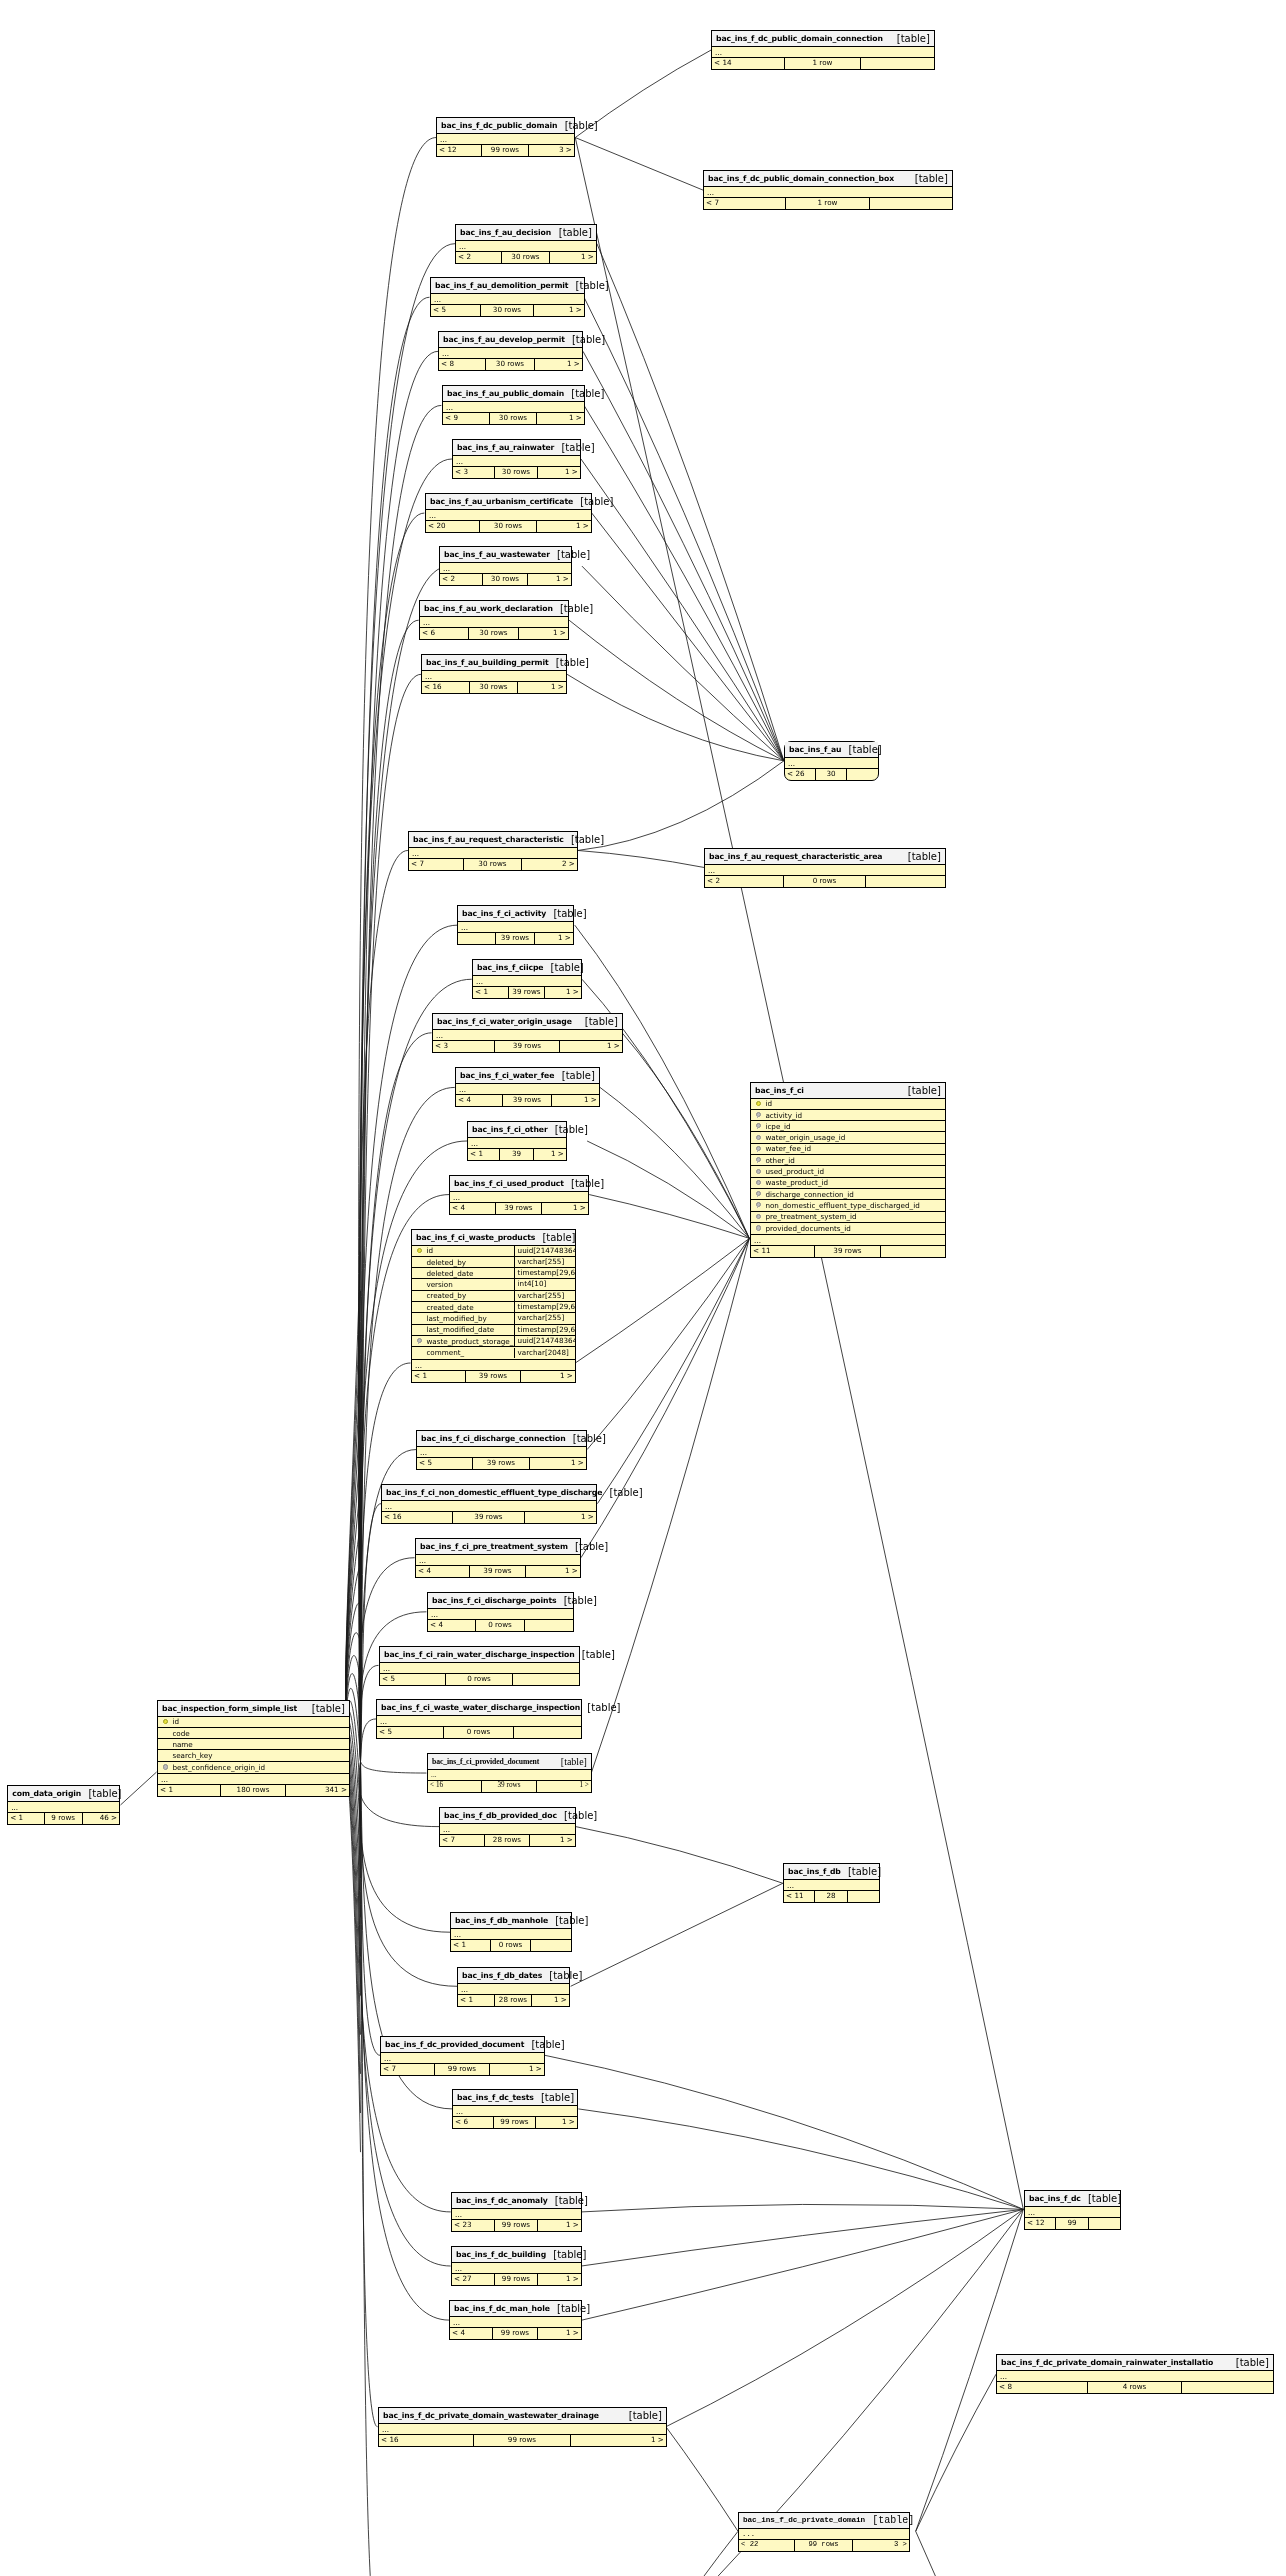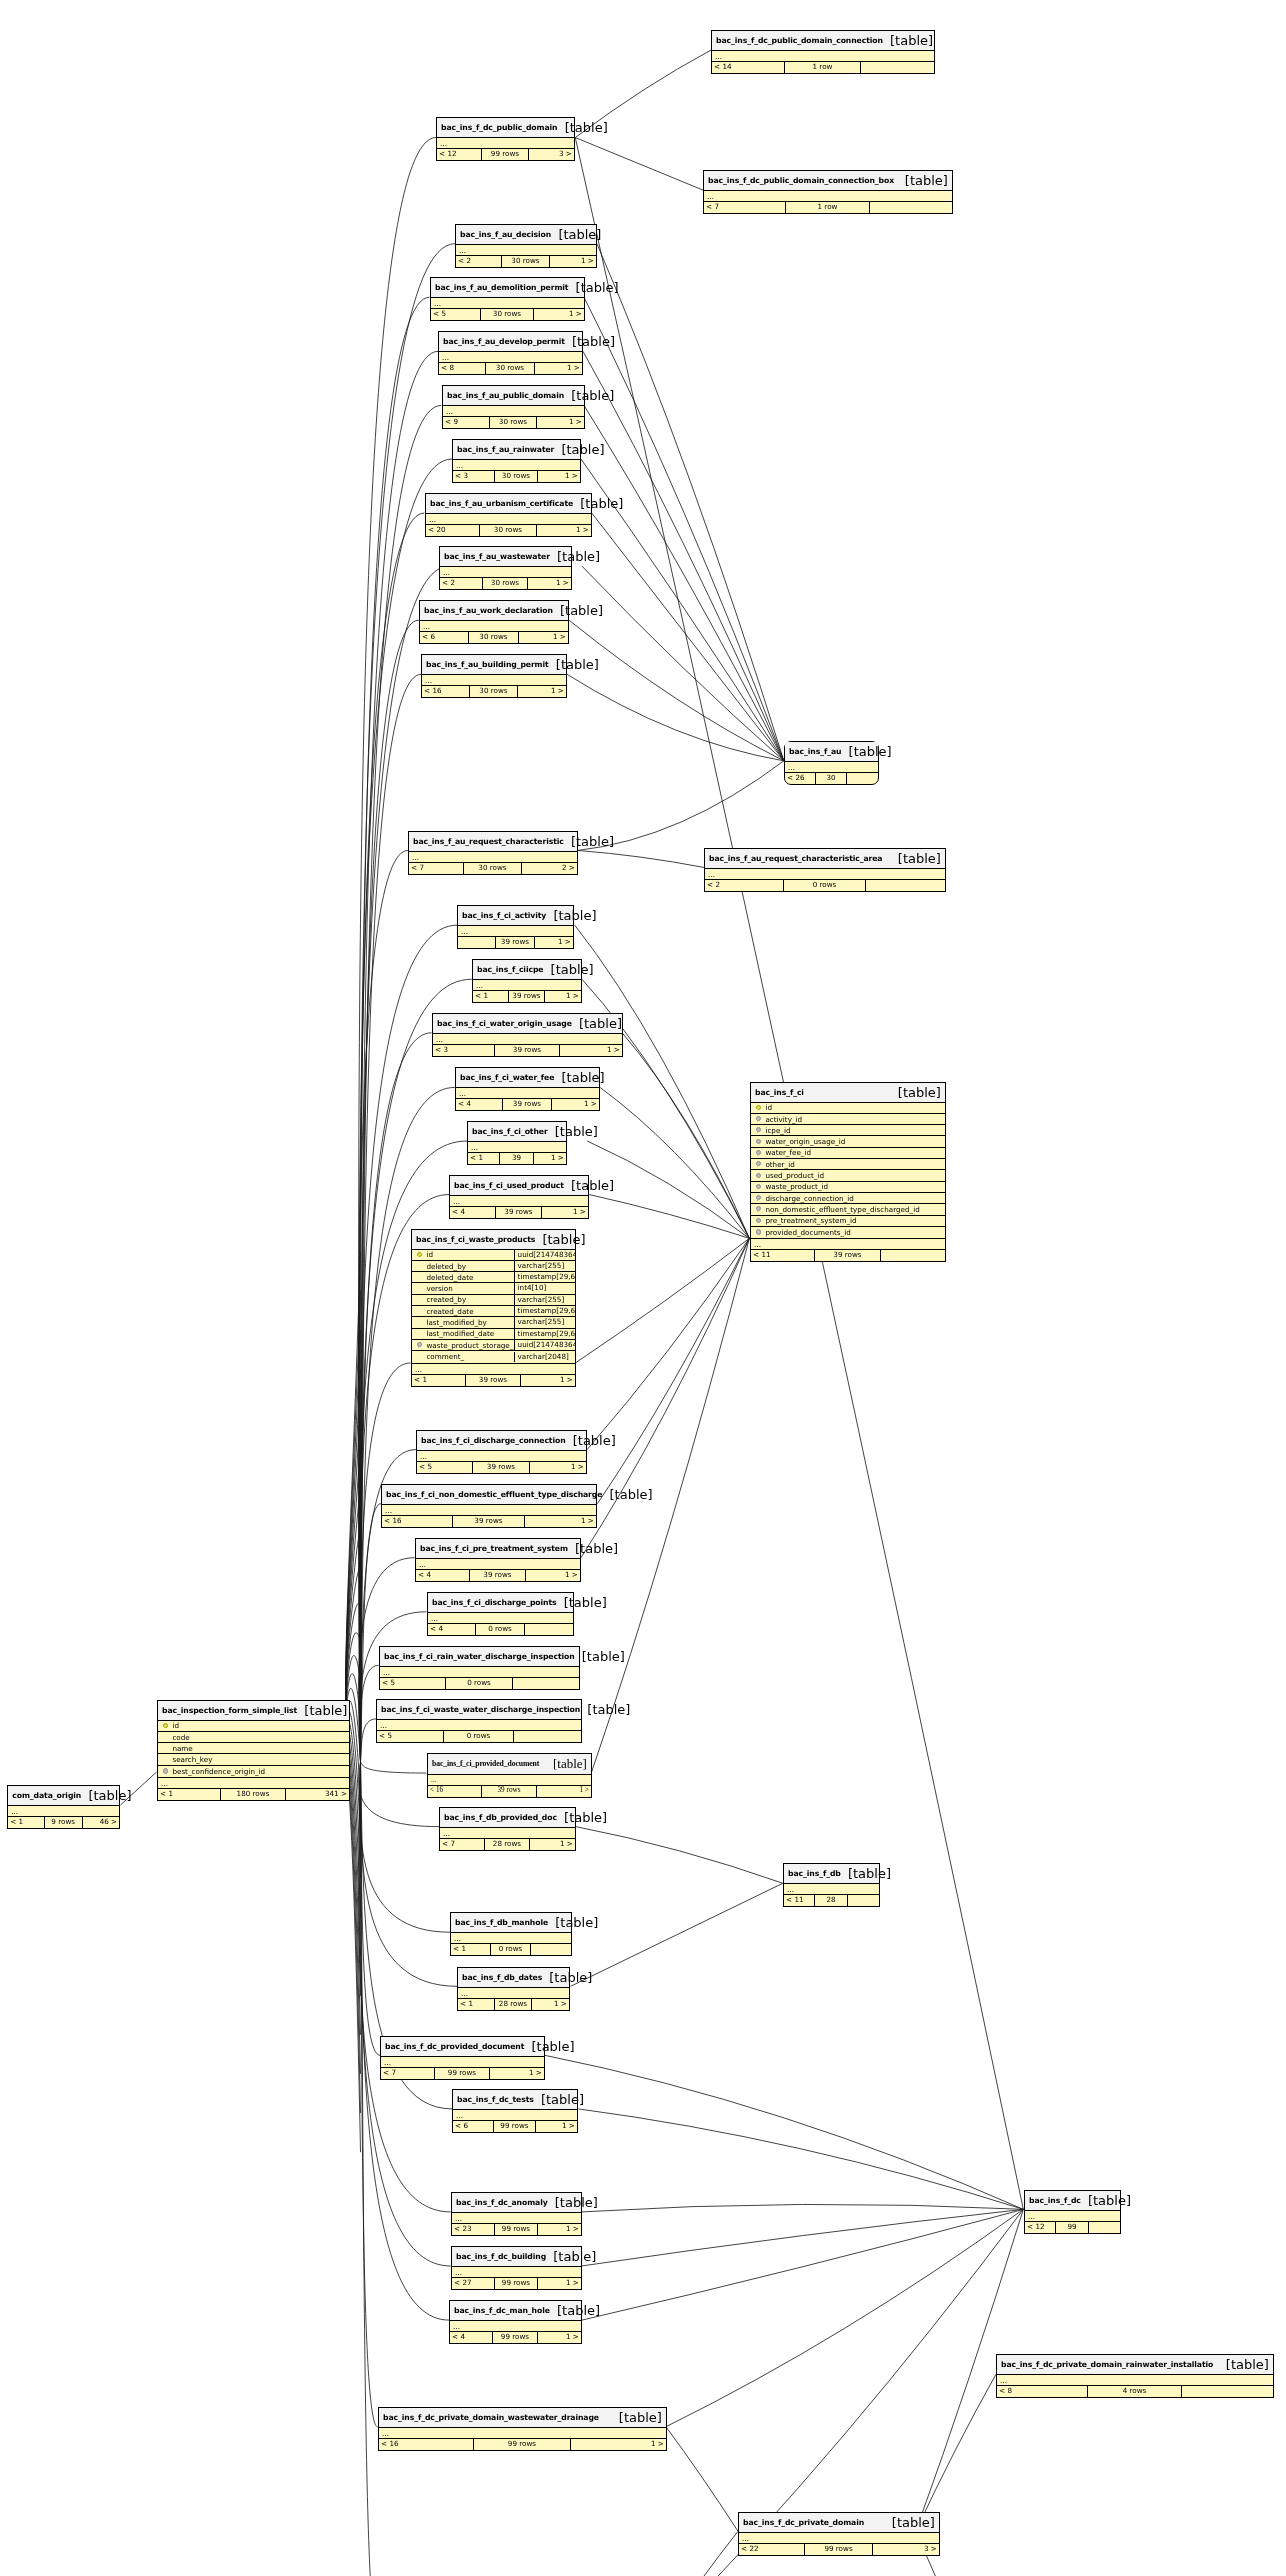--- a/index.html
+++ b/index.html
@@ -48,21 +48,21 @@
     box-sizing: border-box;
     white-space: nowrap;
   }
   .node .tname {
     font-weight: bold;
     font-size: 7.7px;
     color: #000;
     letter-spacing: -0.1px;
   }
   .node .ttag {
-    font-size: 13px;
+    font-size: 10px;
     color: #000;
     padding-left: 7.2px;
   }
   .node .cols {
     border-bottom: 0.8px solid #000000;
   }
   .node .col {
     display: flex;
     align-items: center;
     border-bottom: 0.5px solid #000000;
@@ -853,21 +853,21 @@
           <span class="tname">bac_ins_f_dc_private_domain_wastewater_drainage</span>
           <span class="ttag">[table]</span>
         </div>
         <div class="ellipsis">...</div>
         <div class="foot">
           <div class="fl">&lt; 16</div>
           <div class="fc">99 rows</div>
           <div class="fr">1 &gt;</div>
         </div>
       </div>
-      <div class="node" style="left: 738px; top: 2512px; width: 202px;">
+      <div class="node" style="left: 738px; top: 2512px; width: 172px; font-family: Liberation Mono, monospace;">
         <div class="title">
           <span class="tname">bac_ins_f_dc_private_domain</span>
           <span class="ttag">[table]</span>
         </div>
         <div class="ellipsis">...</div>
         <div class="foot">
           <div class="fl">&lt; 22</div>
           <div class="fc">99 rows</div>
           <div class="fr">3 &gt;</div>
         </div>

